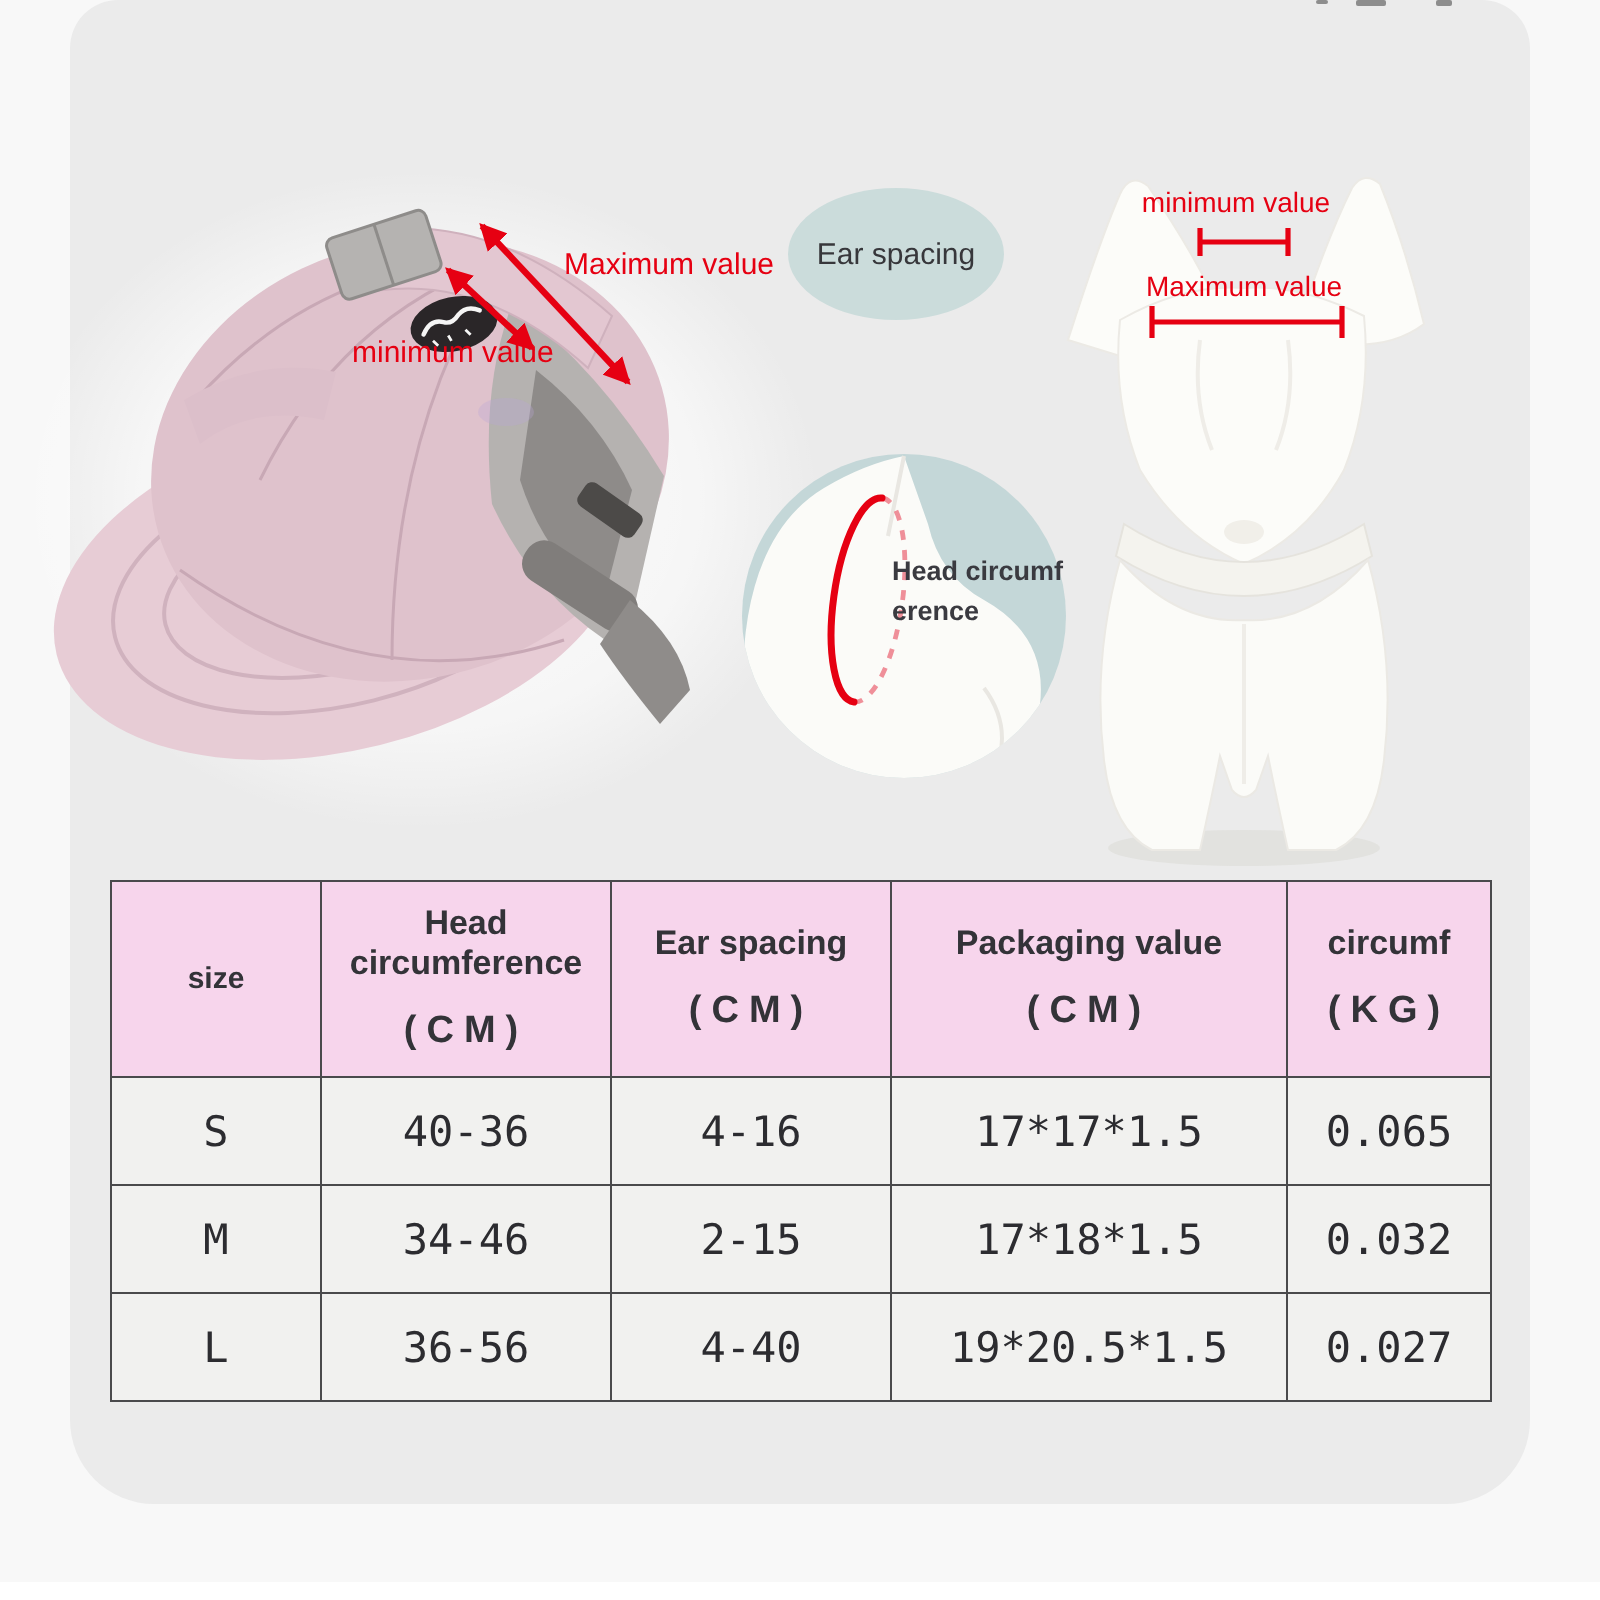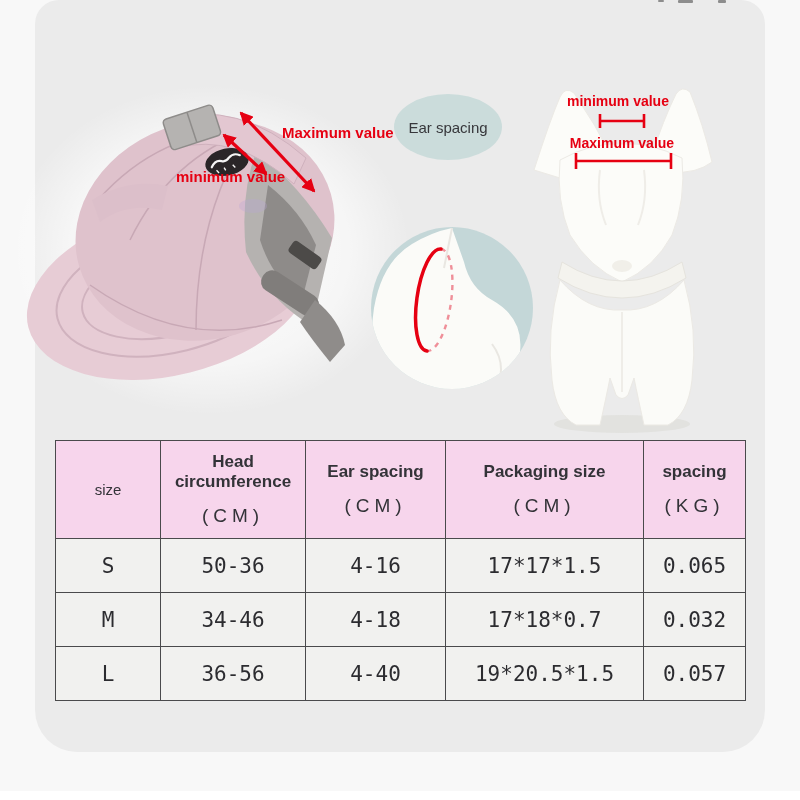--- a/index.html
+++ b/index.html
@@ -15,21 +15,21 @@
   #bottom-white{ position:absolute; left:0; top:791px; width:800px; height:9px; background:#ffffff; }
   .crop-marks{ position:absolute; top:0; left:656px; width:80px; height:4px; }
   .crop-marks span{ position:absolute; top:0; height:3px; background:#5a5a5a; opacity:.65; border-radius:1px; }
   .crop-marks span:nth-child(1){ left:2px;  width:6px;  height:2px;}
   .crop-marks span:nth-child(2){ left:22px; width:15px; }
   .crop-marks span:nth-child(3){ left:62px; width:8px;  }
 
   svg.illus{ position:absolute; left:0; top:0; }
 
   
-  .lbl-red{ position:absolute; color:#e60012; font-weight:700; white-space:nowrap; }
+  .lbl-red{ position:absolute; color:#e60012; font-weight:400; white-space:nowrap; }
   #cap-max-label{ left:282px; top:124px; font-size:15px; }
   #cap-min-label{ left:176px; top:168px; font-size:15px; }
   #dog-min-label{ left:556px; top:93px;  width:124px; text-align:center; font-size:14px; }
   #dog-max-label{ left:558px; top:135px; width:128px; text-align:center; font-size:14px; }
 
   #ear-spacing-bubble{
     position:absolute; left:394px; top:94px; width:108px; height:66px;
     background:#cbdcdb; border-radius:50%;
     display:flex; align-items:center; justify-content:center;
     color:#37373b; font-size:15px;
@@ -46,22 +46,22 @@
     color:#2c2c30;
   }
   #size-table td{
     border:1.5px solid #4a4a4c; text-align:center; vertical-align:middle;
     overflow:hidden;
   }
   #size-table tr.hdr td{ background:#f7d5ec; height:98px; }
   #size-table tr.data td{ background:#f1f1ef; height:54px;
     font-family:"DejaVu Sans Mono", monospace; font-size:21px; }
   .hdr .col-label{ font-size:17px; font-weight:600; color:#333338; }
-  .hdr .col-label.small{ font-size:15px; font-weight:400; }
-  .hdr .col-unit{ font-size:19px; font-weight:400; letter-spacing:5px; margin-top:13px; color:#333338; }
+  .hdr .col-label.small{ font-size:15px; font-weight:700; }
+  .hdr .col-unit{ font-size:19px; font-weight:700; letter-spacing:5px; margin-top:13px; color:#333338; }
 </style>
 </head>
 <body>
 
 <div id="stage">
   <div id="panel"></div>
   <div class="crop-marks">
       <span></span>
       <span></span>
       <span></span>
@@ -157,20 +157,24 @@
     </g>
   </svg>
 
   <div id="cap-max-label" class="lbl-red">Maximum value</div>
   <div id="cap-min-label" class="lbl-red">minimum value</div>
   <div id="dog-min-label" class="lbl-red">minimum value</div>
   <div id="dog-max-label" class="lbl-red">Maximum value</div>
   <div id="ear-spacing-bubble">
     <span>Ear spacing</span>
   </div>
+  <div id="head-circ-label">
+    <div>Head circumf</div>
+    <div>erence</div>
+  </div>
 
   <table id="size-table">
     <colgroup>
       <col style="width:105px">
         <col style="width:145px">
         <col style="width:140px">
         <col style="width:198px">
         <col style="width:102px">
     </colgroup>
     <tbody>
@@ -180,46 +184,46 @@
           </td>
       <td>
         <div class="col-label">Head circumference</div>
         <div class="col-unit">(CM)</div>
       </td>
       <td>
         <div class="col-label">Ear spacing</div>
         <div class="col-unit">(CM)</div>
       </td>
       <td>
-        <div class="col-label">Packaging size</div>
+        <div class="col-label">Packaging value</div>
         <div class="col-unit">(CM)</div>
       </td>
       <td>
-        <div class="col-label">spacing</div>
+        <div class="col-label">circumf</div>
         <div class="col-unit">(KG)</div>
       </td>
     </tr>
     <tr class="data">
       <td>S</td>
-      <td>50-36</td>
+      <td>40-36</td>
       <td>4-16</td>
       <td>17*17*1.5</td>
       <td>0.065</td>
     </tr>
     <tr class="data">
       <td>M</td>
       <td>34-46</td>
-      <td>4-18</td>
-      <td>17*18*0.7</td>
+      <td>2-15</td>
+      <td>17*18*1.5</td>
       <td>0.032</td>
     </tr>
     <tr class="data">
       <td>L</td>
       <td>36-56</td>
       <td>4-40</td>
       <td>19*20.5*1.5</td>
-      <td>0.057</td>
+      <td>0.027</td>
     </tr>
   </tbody>
     </table>
 
   <div id="bottom-white"></div>
 </div>
 
 </body></html>

